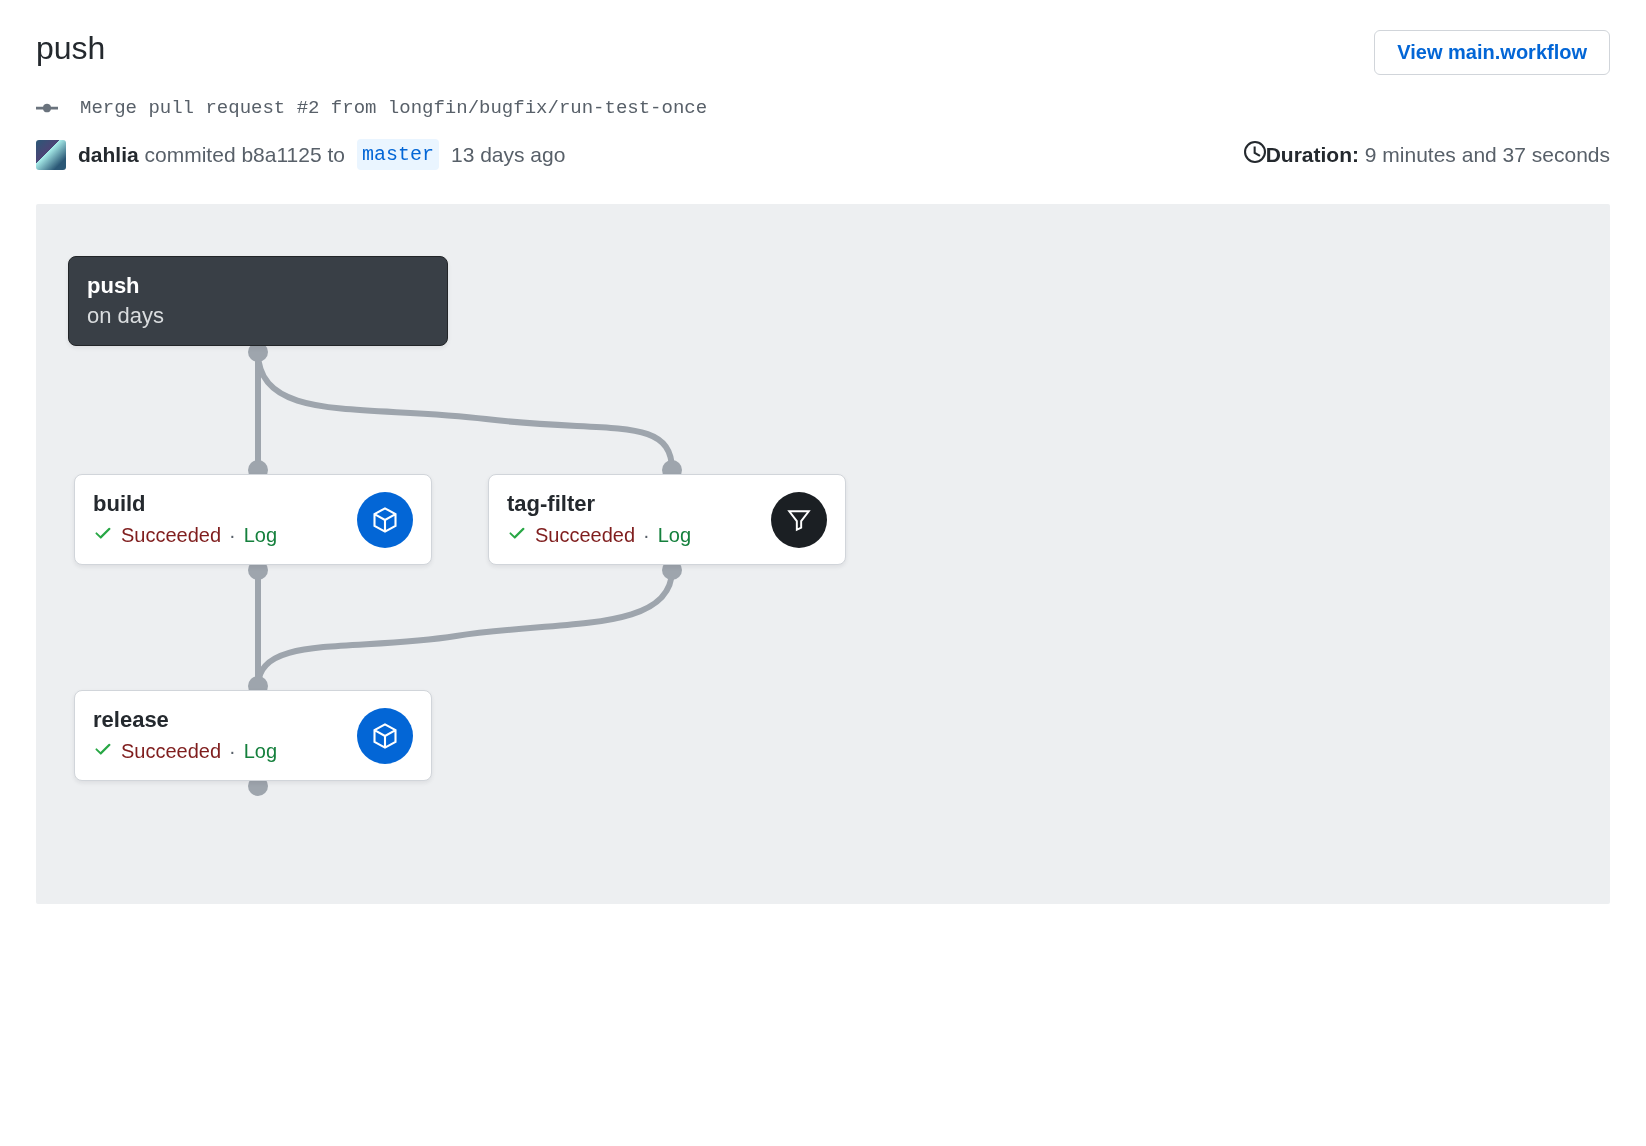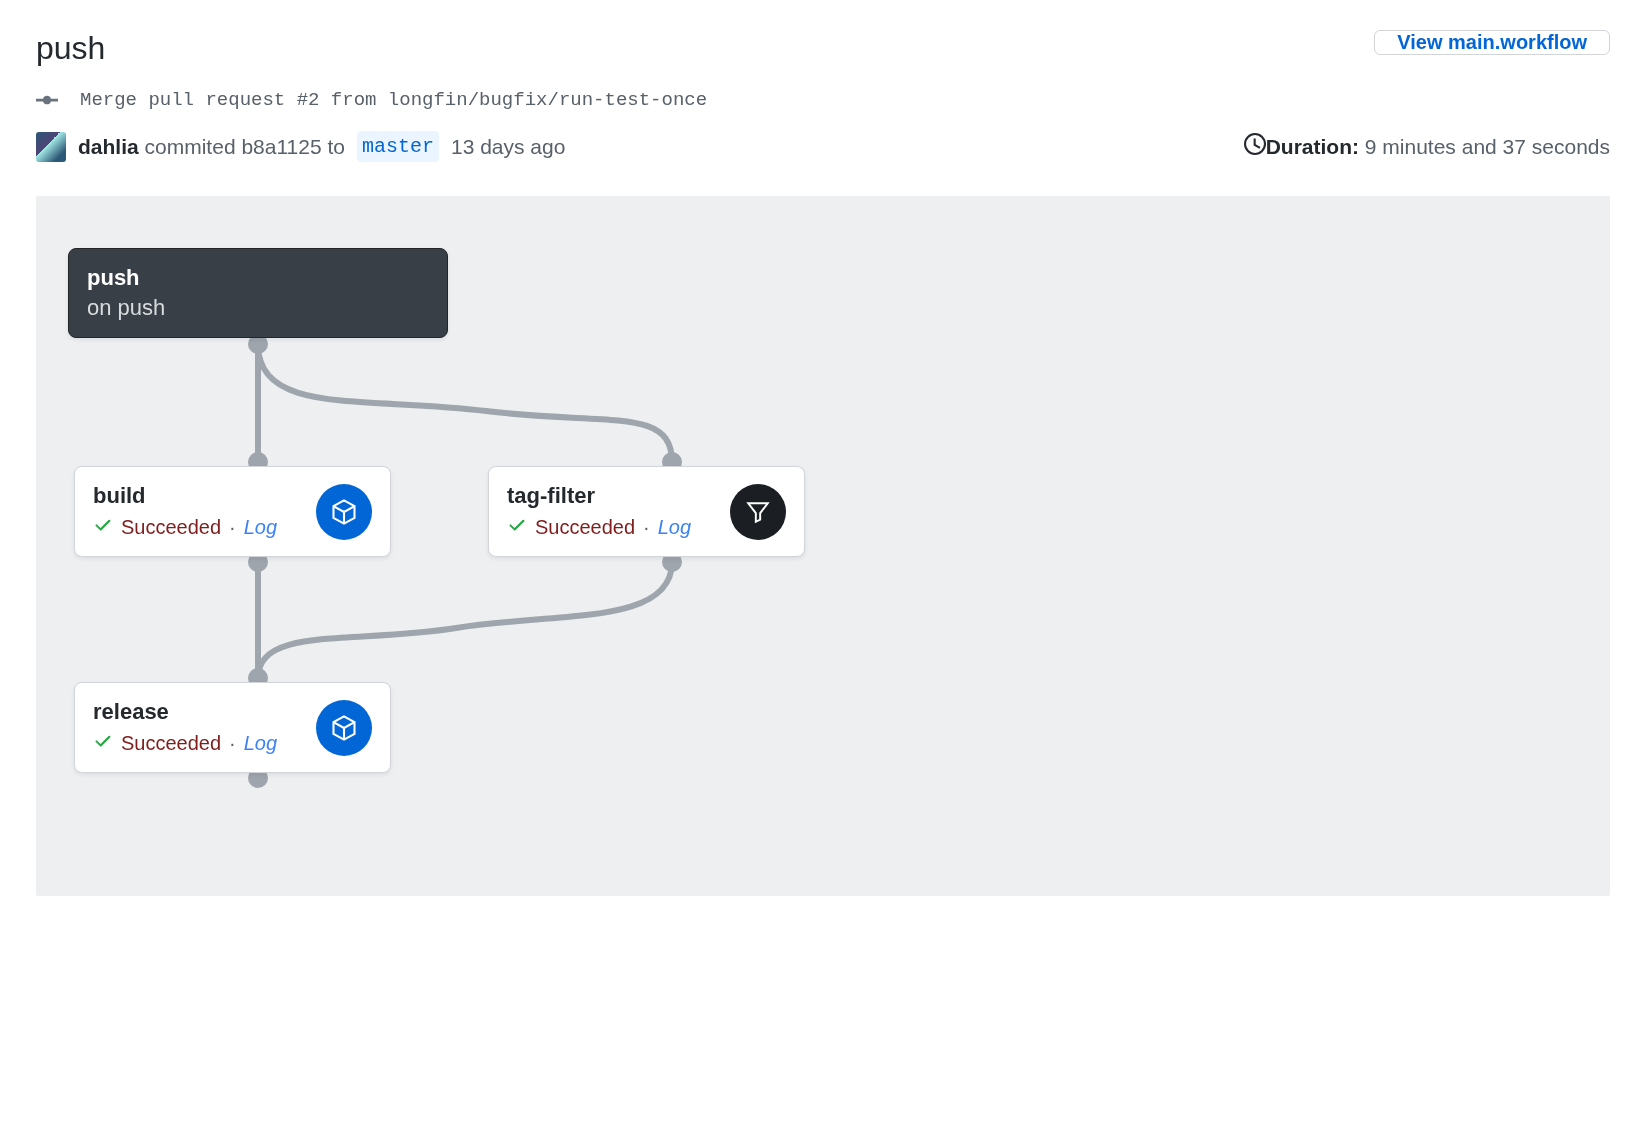--- a/index.html
+++ b/index.html
@@ -18,21 +18,21 @@
     font-size: 32px;
     font-weight: 400;
     color: #24292e;
   }
   .view-btn {
     border: 1px solid #d1d5da;
     background: #fff;
     color: #0366d6;
     font-size: 20px;
     font-weight: 600;
-    padding: 0 22px;
+    padding: 10px 22px;
     border-radius: 6px;
     cursor: pointer;
   }
   .commit-row {
     display: flex;
     align-items: center;
     gap: 22px;
     margin-top: 22px;
     color: #586069;
     font-family: SFMono-Regular, Consolas, "Liberation Mono", Menlo, monospace;
@@ -88,33 +88,33 @@
   }
   .trigger {
     background: #393f46;
     border-color: #222528;
     color: #fff;
     width: 380px;
   }
   .trigger .node-title { font-weight: 700; font-size: 22px; }
   .trigger .node-sub { font-size: 22px; color: #d9dcde; margin-top: 4px; }
   .action {
-    width: 317px;
+    width: 358px;
     display: flex;
     justify-content: space-between;
     align-items: center;
     gap: 12px;
   }
   .action-left { flex: 1; }
   .action-title { font-weight: 700; font-size: 22px; color: #24292e; }
   .status-line { margin-top: 6px; display: flex; align-items: center; gap: 8px; font-size: 20px; }
   .check { color: #28a745; }
   .status-text { color: #7f1d1d; }
   .dot-sep { color: #586069; }
-  .log-link { color: #3b82f6; cursor: pointer; font-style: italic; }
+  .log-link { color: #15803d; cursor: pointer; }
   .action-icon {
     width: 56px; height: 56px;
     border-radius: 50%;
     display: flex; align-items: center; justify-content: center;
     flex: none;
   }
   .icon-blue { background: #0366d6; }
   .icon-dark { background: #1b1f23; }
 </style>
 </head>
@@ -174,21 +174,21 @@
     <circle cx="222" cy="266" r="10"></circle>
     <circle cx="636" cy="266" r="10"></circle>
     <circle cx="222" cy="366" r="10"></circle>
     <circle cx="636" cy="366" r="10"></circle>
     <circle cx="222" cy="482" r="10"></circle>
     <circle cx="222" cy="582" r="10"></circle>
   </svg>
 
   <div class="node trigger" style="left:32px; top:52px;">
     <div class="node-title">push</div>
-    <div class="node-sub">on push</div>
+    <div class="node-sub">on days</div>
   </div>
 
   <div class="node action" style="left:38px; top:270px;">
     <div class="action-left">
       <div class="action-title">build</div>
       <div class="status-line">
         <span class="check">
           <svg width="20" height="20" viewBox="0 0 16 16">
               <path fill="#28a745" d="M13.78 4.22a.75.75 0 0 1 0 1.06l-7 7a.75.75 0 0 1-1.06 0l-3.5-3.5a.75.75 0 1 1 1.06-1.06L6 10.44l6.47-6.47a.75.75 0 0 1 1.06 0z"></path>
             </svg>

